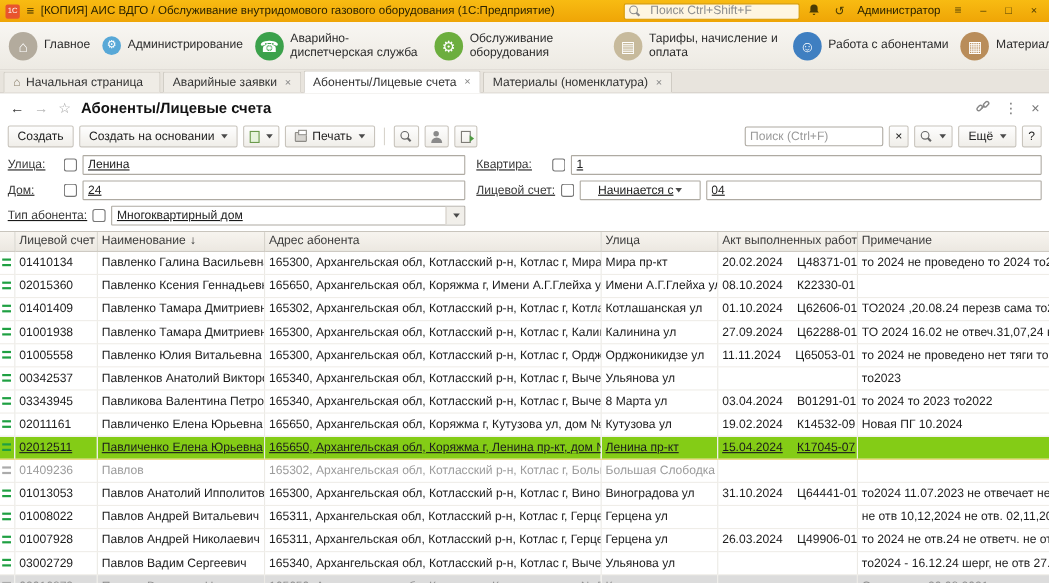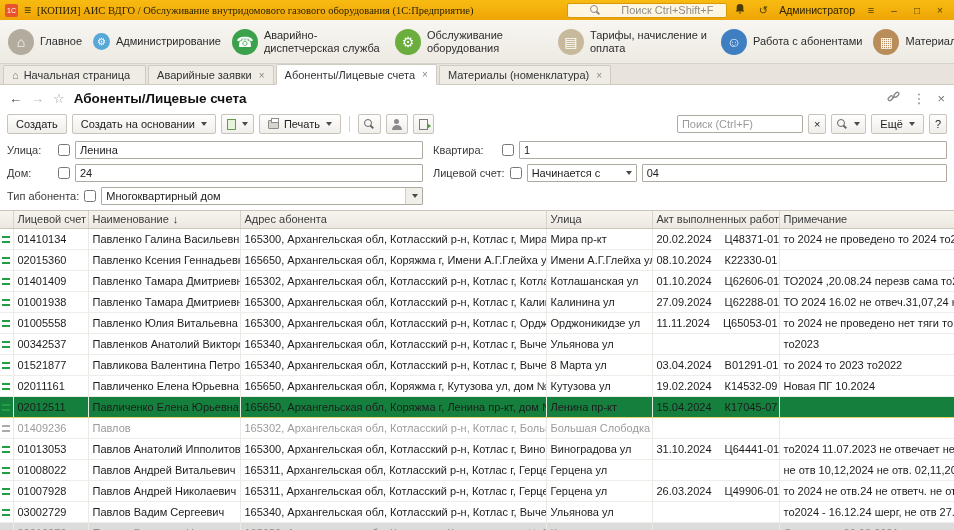--- a/index.html
+++ b/index.html
@@ -14,25 +14,25 @@
   
   .titlebar {
     flex:0 0 20px; height:20px;
     background:linear-gradient(#f8bb12,#efa506);
     display:flex; align-items:center; padding:0 5px; gap:6px;
     color:#2b2301;
   }
   .tb-logo { width:13px; height:13px; background:#e8542e; color:#fff; font-size:7px;
     display:flex; align-items:center; justify-content:center; border-radius:2px; flex:0 0 auto; }
   .tb-menu { font-size:12px; color:#3c3001; cursor:pointer; }
-  .tb-title { font-size:10.5px; white-space:nowrap; overflow:hidden; text-overflow:clip; flex-shrink:1;font-family:Liberation Serif, serif; }
+  .tb-title { font-size:10.5px; white-space:nowrap; overflow:hidden; text-overflow:clip; flex-shrink:1; }
   .tb-search {
     margin-left:auto; flex:0 0 160px; height:15px;
     background:rgba(255,255,255,.88); border:1px solid #d79c05; border-radius:2px;
-    display:flex; align-items:center; gap:20px; padding:0 22px; color:#8d8d8d; overflow:hidden; white-space:nowrap;
+    display:flex; align-items:center; gap:8px; padding:0 4px; color:#8d8d8d; overflow:hidden; white-space:nowrap;
   }
   .tb-right { display:flex; align-items:center; gap:9px; flex:0 0 auto; padding-right:2px; }
   .tb-ic { width:14px; text-align:center; cursor:pointer; color:#4b3c04; font-size:11px; }
   .tb-user { font-size:10.5px; cursor:pointer; }
   .winbtn { width:14px; text-align:center; cursor:pointer; color:#4b3c04; font-size:10px; }
 
   
   .i-mag { position:relative; width:11px; height:11px; display:inline-block; flex:0 0 auto; }
   .i-mag::before { content:""; position:absolute; left:0; top:0; width:6px; height:6px;
     border:1.5px solid #8a8a8a; border-radius:50%; }
@@ -106,29 +106,29 @@
   .i-go::after { content:""; position:absolute; right:-4px; top:3px; width:0; height:0;
     border-top:3px solid transparent; border-bottom:3px solid transparent; border-left:4px solid #4f9b42; }
   .tb-flex { flex:1; }
   .quicksearch { width:126px; height:18px; border:1px solid #aeaaa2; border-radius:2px;
     font-family:inherit; font-size:11px; padding:0 4px; color:#333; }
   .quicksearch::placeholder { color:#9a9a9a; }
 
   
   .filters { flex:0 0 70px; padding:4px 7px 5px; }
   .filters-grid { display:grid; grid-template-columns:416px 1fr; column-gap:10px; row-gap:5px; }
-  .filter-cell { display:flex; align-items:center; gap:5px; height:18px; }
+  .filter-cell { display:flex; align-items:center; gap:5px; height:18px;text-decoration:underline; }
   .flabel { color:#3a3a3a; white-space:nowrap; }
   .flabel.w46 { min-width:46px; }
   .flabel.w64 { min-width:64px; }
   .fcheck { width:12px; height:12px; margin:0; flex:0 0 auto; }
   .ftext { flex:1; height:18px; border:1px solid #aeaaa2; border-radius:1px; font-family:inherit;
     font-size:11px; padding:0 4px; color:#222; min-width:0; }
   .fselect { flex:0 0 110px; height:18px; border:1px solid #aeaaa2; border-radius:1px; background:#fff;
-    display:flex; align-items:center; justify-content:space-between; padding:0 4px; cursor:pointer; color:#222; }
+    display:flex; align-items:center; justify-content:space-between; padding:0 16px; cursor:pointer; color:#222; }
   .fcombo { flex:1; height:18px; border:1px solid #aeaaa2; border-radius:1px; background:#fff;
     display:flex; align-items:center; justify-content:space-between; padding:0 0 0 4px; cursor:pointer; color:#222; }
   .combo-btn { width:17px; height:16px; border:none; border-left:1px solid #d4d0c8; background:#f1efea;
     display:flex; align-items:center; justify-content:center; cursor:pointer; }
 
   
   .table-wrap { flex:1 1 auto; overflow:hidden; border-top:1px solid #c9c5bd; }
   table { border-collapse:collapse; table-layout:fixed; width:954px; }
   col.c0{width:13px;} col.c1{width:75px;} col.c2{width:152px;} col.c3{width:306px;}
   col.c4{width:106px;} col.c5{width:127px;} col.c6{width:175px;}
@@ -138,21 +138,21 @@
     font-weight:normal; text-align:left; padding:0 4px; color:#3c3c3c;
     white-space:nowrap; overflow:hidden; cursor:pointer;
   }
   thead th .sort { margin-left:4px; color:#333; }
   tbody td {
     height:21px; padding:0 4px; white-space:nowrap; overflow:hidden;
     border-right:1px solid #eceae5; border-bottom:1px solid #efede8; color:#1c1c1c;
   }
   .td-marker { padding:0 2px; }
   .mk { display:inline-block; width:8px; height:7px; border-top:2px solid #1fa042; border-bottom:2px solid #1fa042; }
-  tr.selected td { background:#15803d; border-bottom-color:#e8d06a; }
+  tr.selected td { background:#84cc16; border-bottom-color:#e8d06a;text-decoration:underline; }
   tr.dimmed td { color:#9b9b9b; }
   tr.dimmed .mk { border-color:#ababab; }
   tr.cut td { background:#dcdcdc; color:#8f8f8f; }
   .act-no { margin-left:13px; }
 </style>
 </head>
 <body>
 
 <div class="window">
 
@@ -433,21 +433,21 @@
             <td>00342537</td>
             <td>Павленков Анатолий Викторович</td>
             <td>165340, Архангельская обл, Котласский р-н, Котлас г, Вычегодский рп, Ульяно...</td>
             <td>Ульянова ул</td>
             <td class="td-act"><span></span><span class="act-no"></span></td>
             <td>то2023</td>
           </tr>
 
           <tr>
             <td class="td-marker"><span class="mk"></span></td>
-            <td>01521877</td>
+            <td>03343945</td>
             <td>Павликова Валентина Петровна</td>
             <td>165340, Архангельская обл, Котласский р-н, Котлас г, Вычегодский рп, 8 Март...</td>
             <td>8 Марта ул</td>
             <td class="td-act"><span>03.04.2024</span><span class="act-no">В01291-01</span></td>
             <td>то 2024  то 2023 то2022</td>
           </tr>
 
           <tr>
             <td class="td-marker"><span class="mk"></span></td>
             <td>02011161</td>

